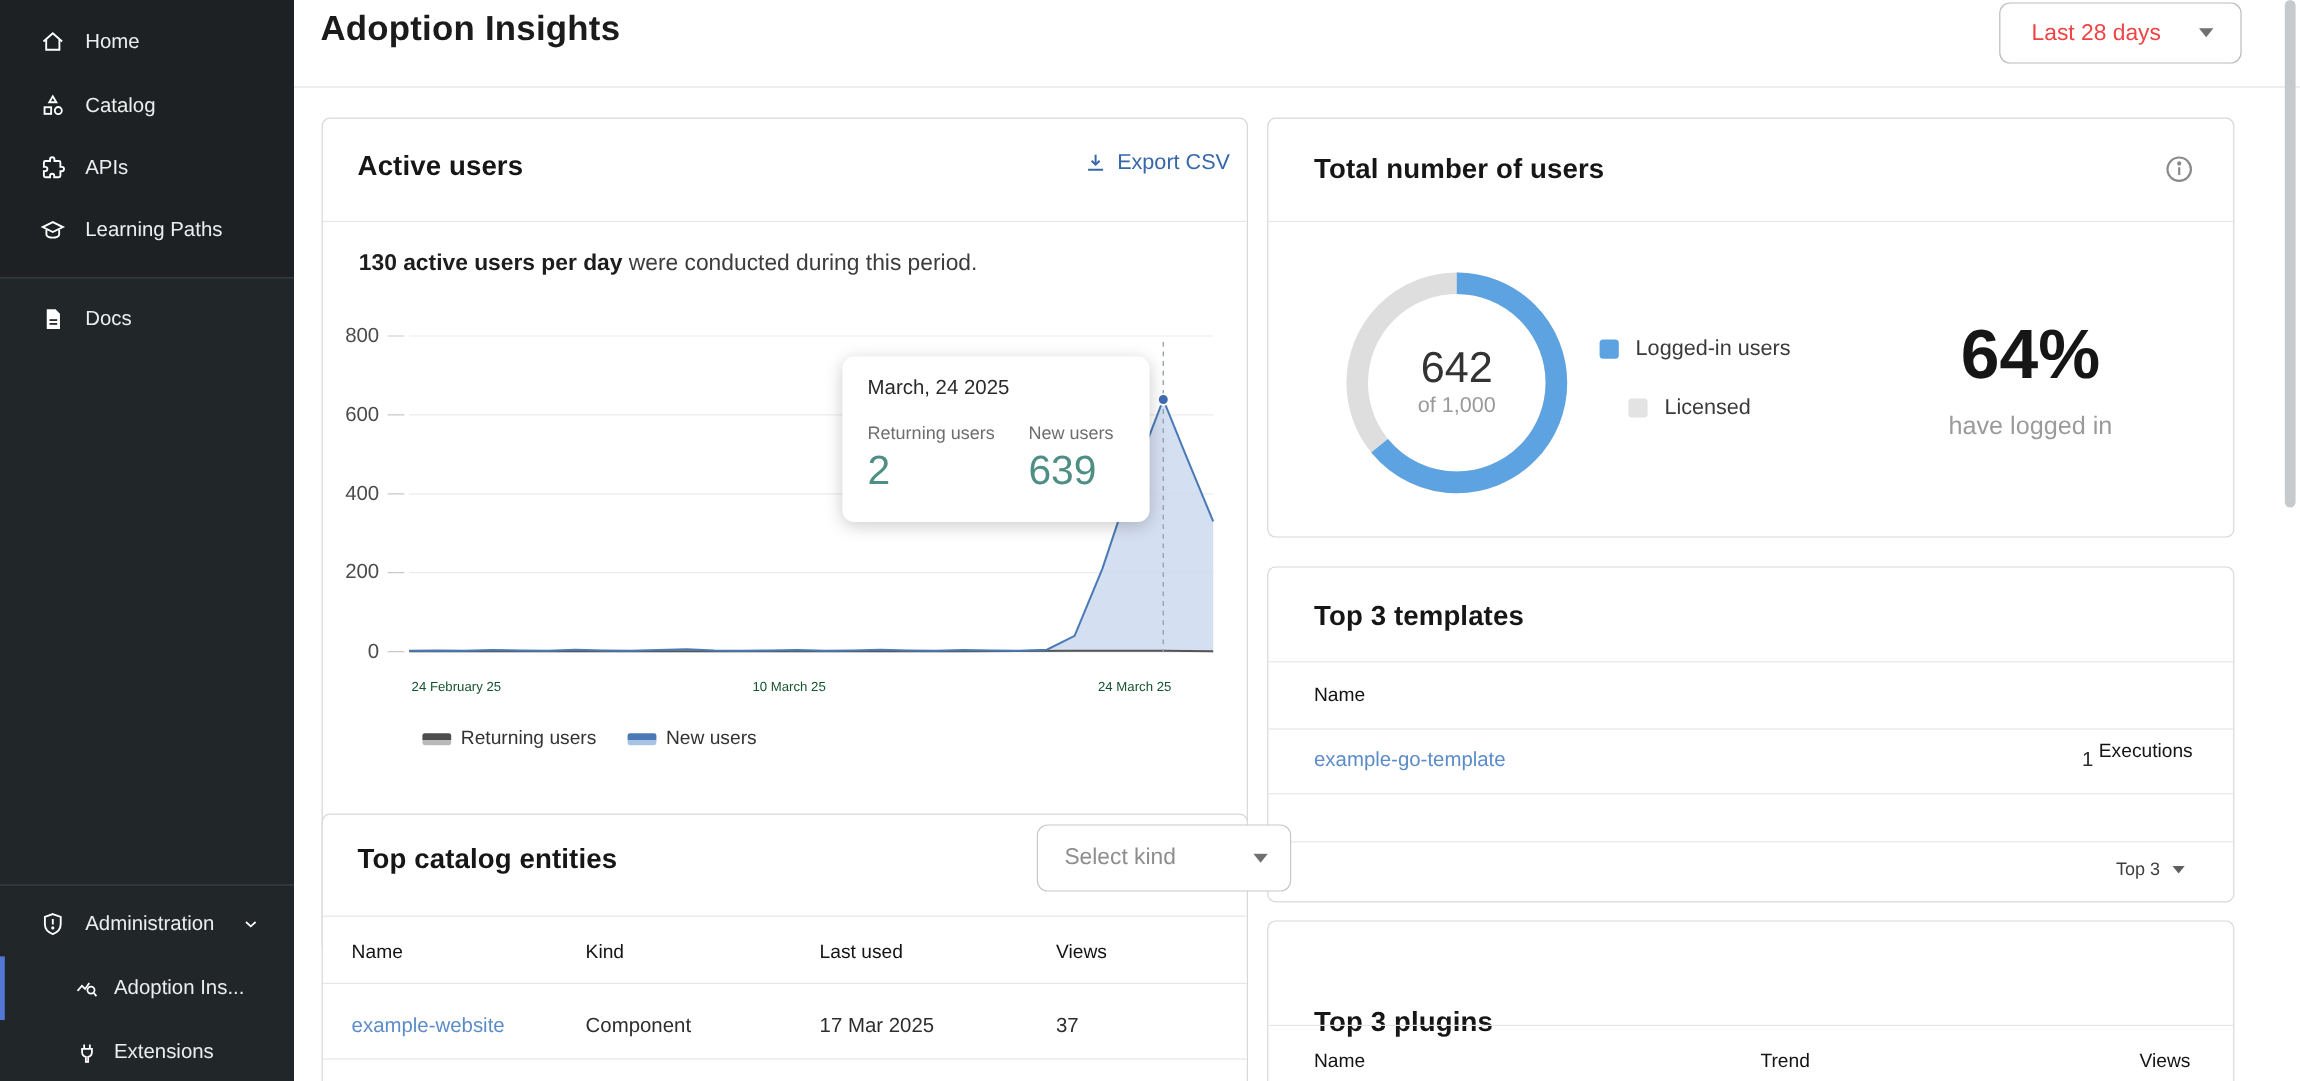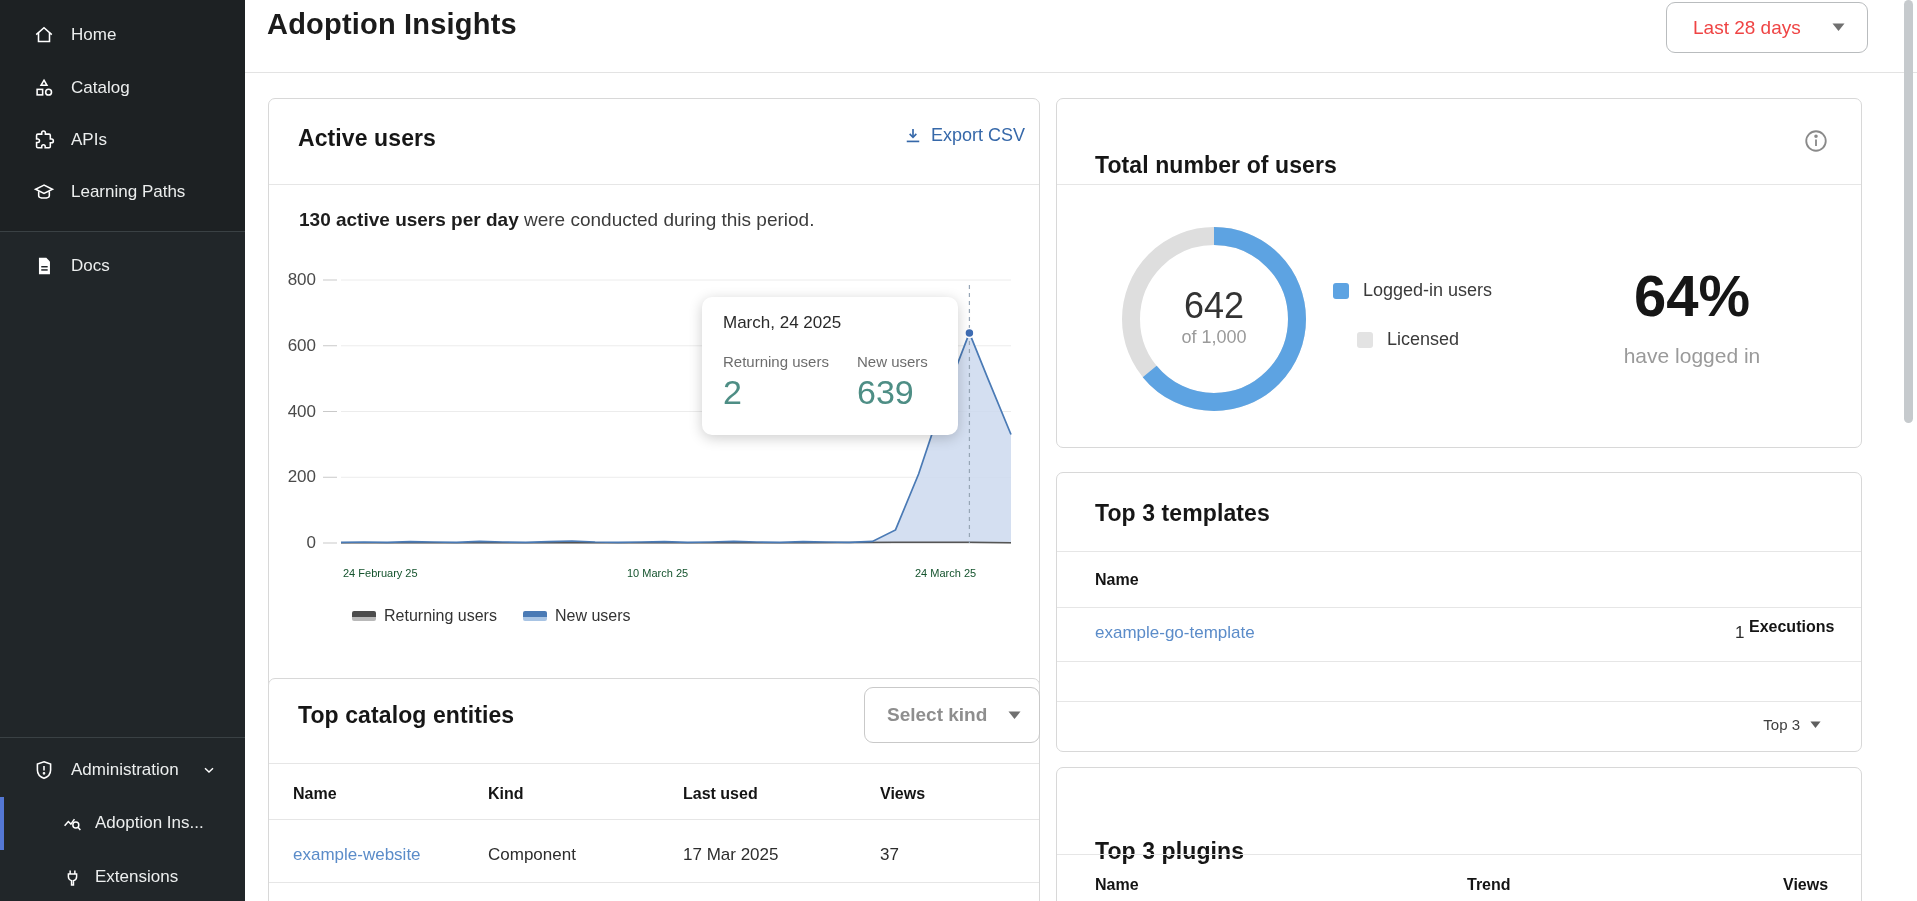--- a/index.html
+++ b/index.html
@@ -57,28 +57,28 @@
   .donut-center-sub { position:absolute; font-size:18px; color:#9a9a9a; width:200px; text-align:center; }
   .d-legend-item { position:absolute; display:flex; align-items:center; gap:14px; font-size:18px; color:#3a3a3a; }
   .d-sw { width:16px; height:16px; border-radius:3px; }
   .big-pct { position:absolute; left:1560px; top:262px; width:264px; text-align:center;
     font-size:58px; font-weight:700; color:#161616; }
   .big-pct-sub { position:absolute; left:1560px; top:344px; width:264px; text-align:center;
     font-size:21px; color:#9a9a9a; }
   .info-ic { position:absolute; right:32px; top:29px; width:26px; height:26px; cursor:pointer; }
 
   
-  .th { position:absolute; font-size:16px; font-weight:700; color:#141414; }
+  .th { position:absolute; font-size:16px; font-weight:400; color:#141414; }
   .td { position:absolute; font-size:17px; color:#2d2d2d; }
   .td.link { color:#5b8cc9; cursor:pointer; }
   .pager { position:absolute; right:40px; display:flex; align-items:center; gap:10px;
     font-size:15px; color:#3f3f3f; cursor:pointer; }
 
-  .kind-select { position:absolute; left:595px; top:8px; width:176px; height:56px; border:1px solid #c9c9c9;
-    border-radius:9px; display:flex; align-items:center; cursor:pointer; background:#fff;font-weight:bold; }
+  .kind-select { position:absolute; left:595px; top:8px; width:212px; height:56px; border:1px solid #c9c9c9;
+    border-radius:9px; display:flex; align-items:center; cursor:pointer; background:#fff; }
   .kind-select .lbl { margin-left:22px; font-size:19px; color:#8e8e8e; }
   .kind-select .caret { position:absolute; right:18px; }
 
   svg.overlay { position:absolute; pointer-events:none; }
 </style>
 </head>
 <body>
 
 <div class="page">
 
@@ -235,21 +235,21 @@
 
   <div class="tooltip">
     <div class="tt-date">March, 24 2025</div>
     <div class="tt-lbl" style="left:21px">Returning users</div>
     <div class="tt-lbl" style="left:155px">New users</div>
     <div class="tt-val" style="left:21px">2</div>
     <div class="tt-val" style="left:155px">639</div>
   </div>
 
   <section class="card" style="left:1056px; top:98px; width:806px; height:350px;">
-    <div class="card-title" style="left:38px; top:28px;margin-top:25px;">Total number of users</div>
+    <div class="card-title" style="left:38px; top:28px;">Total number of users</div>
     <svg class="info-ic" viewBox="0 0 24 24" fill="none" stroke="#8a8a8a" stroke-width="1.7">
       <circle cx="12" cy="12" r="9"></circle>
         <line x1="12" y1="10.5" x2="12" y2="16.5"></line>
         <circle cx="12" cy="7.6" r="0.8" fill="#8a8a8a"></circle>
     </svg>
     <div class="hdiv" style="top:85px"></div>
 
     <svg id="donut" class="overlay" style="left:52px; top:115px;" width="210" height="210">
         <circle cx="105" cy="105" r="83" fill="none" stroke="#dedede" stroke-width="18"></circle>
         <circle cx="105" cy="105" r="83" fill="none" stroke="#5da3e2" stroke-width="18" stroke-dasharray="333.76280351737967 187.74157697852604" transform="rotate(-90 105 105)"></circle>

